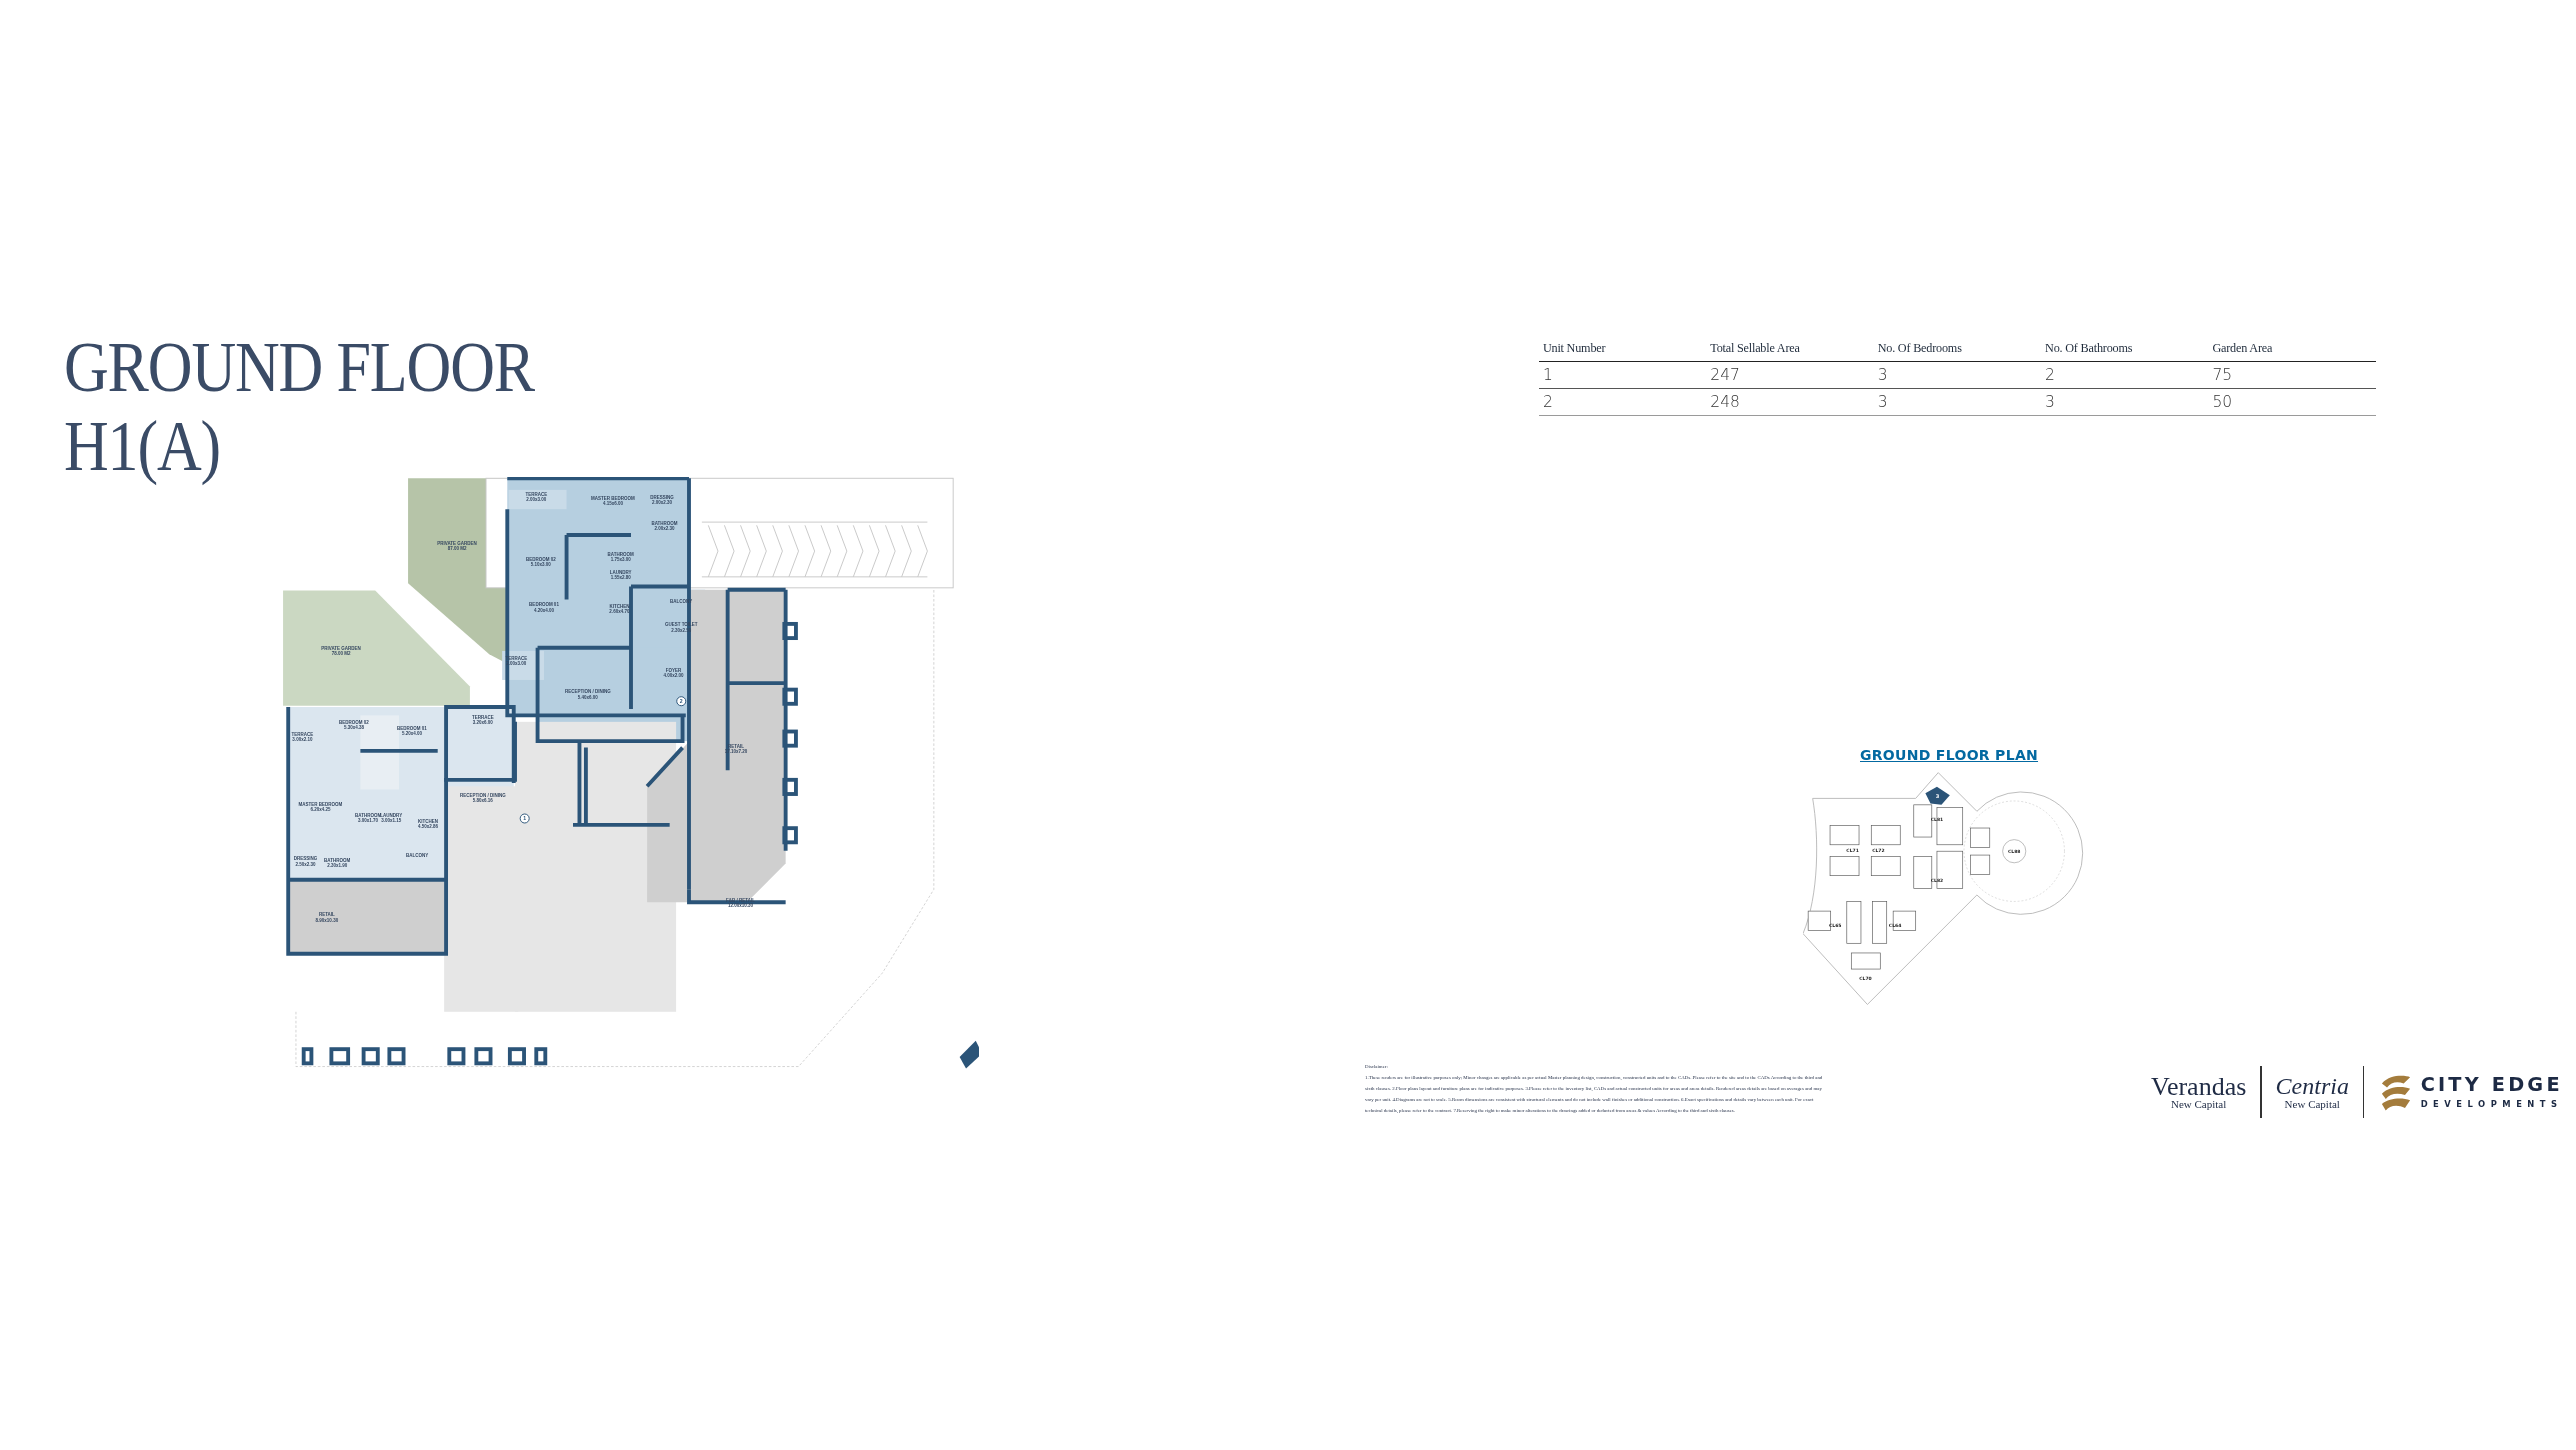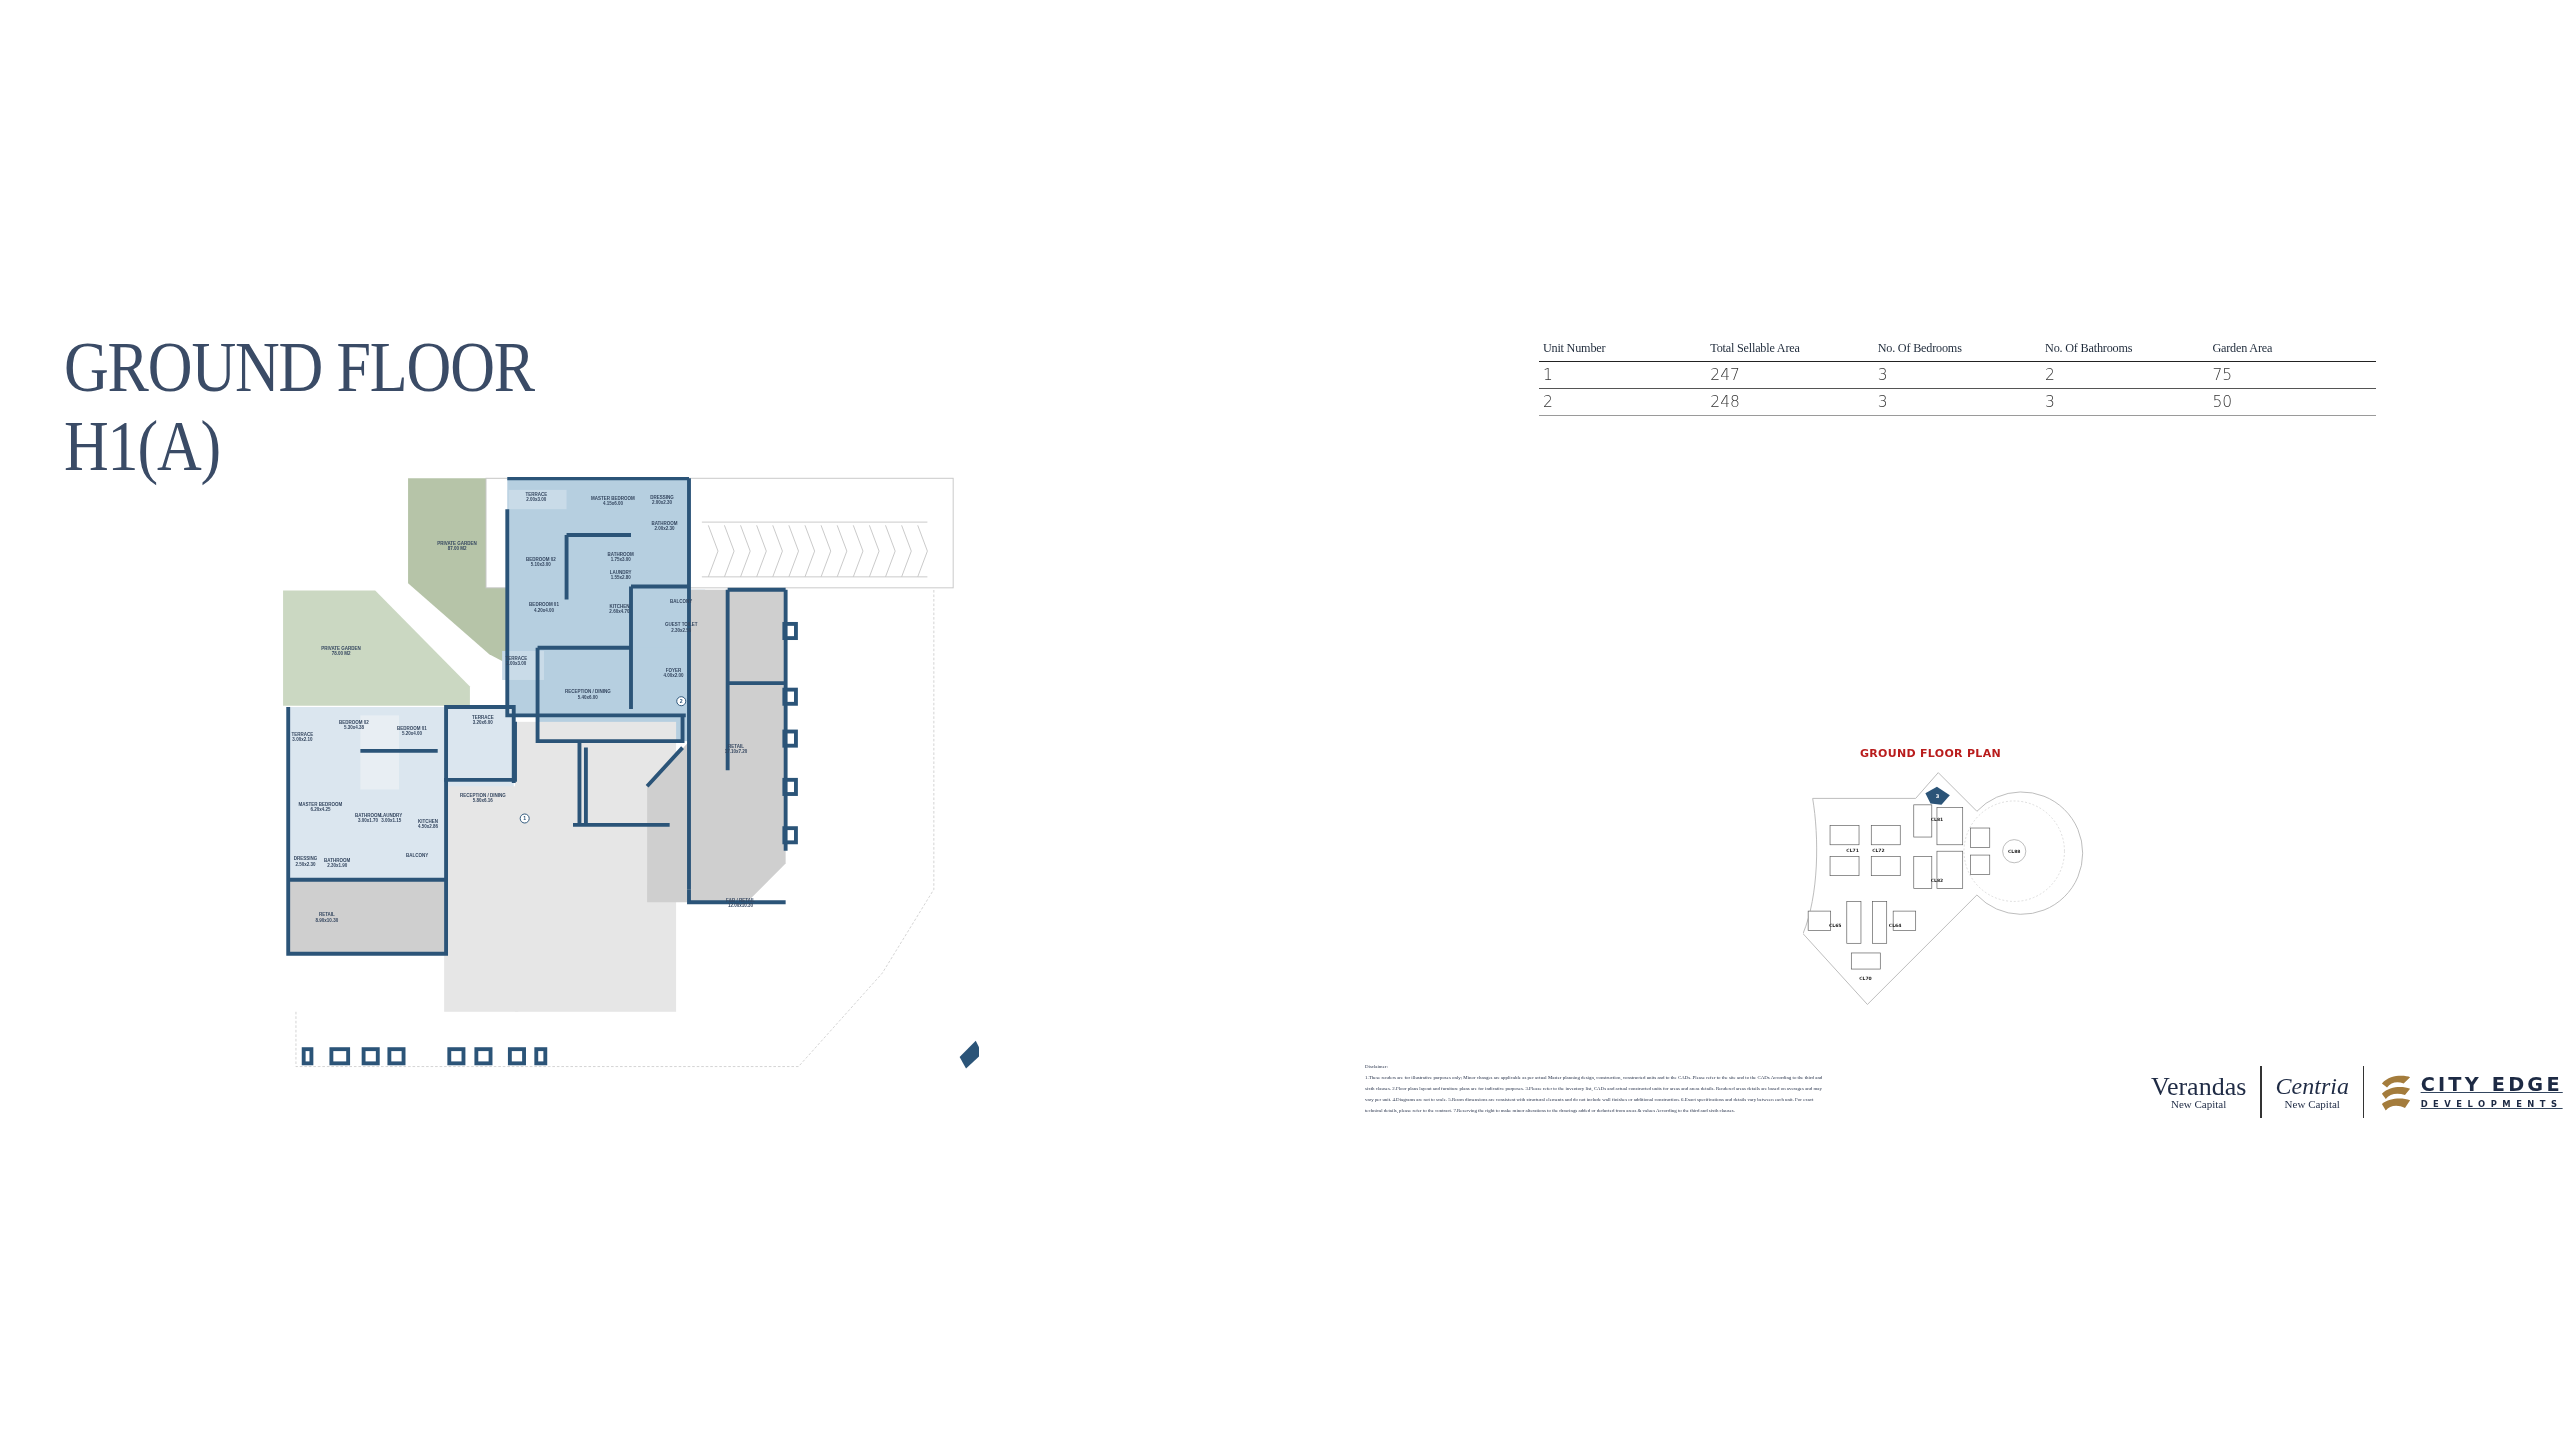--- a/index.html
+++ b/index.html
@@ -24,38 +24,38 @@
                    border-bottom:1.3px solid #555; }
   .unit-table tr:last-child td { border-bottom:1.9px solid #9a9a9a; }
   .unit-table col { width:167px; }
 
   
   .floorplan { position:absolute; left:283px; top:477px; width:696px; height:625px; }
 
   
   .keyplan-title { position:absolute; left:1860px; top:747px; margin:0;
                    font-family:"DejaVu Sans", sans-serif; font-weight:700;
-                   font-size:11px; letter-spacing:0.3px; color:#b91c1c; }
+                   font-size:14px; letter-spacing:0.3px; color:#0369a1;text-decoration:underline; }
   .keyplan { position:absolute; left:1803px; top:766px; width:322px; height:258px; }
 
   
   .disclaimer { position:absolute; left:1365px; top:1061px; width:464px;
                 font-family:"Liberation Serif", serif; font-size:4.9px;
                 line-height:11px; color:#27324a; }
   .disclaimer p { margin:0; }
 
   
   .logos { position:absolute; left:2151px; top:1063px; height:58px;
            display:flex; align-items:center; }
   .logo-serif { text-align:center; font-family:"Liberation Serif", serif; color:#1f2b45; }
   .logo-serif .big { font-size:26px; line-height:23px; display:block; }
   .logo-serif .small { font-size:11px; display:block; }
   .logo-centria .big { font-style:italic; font-size:24px;text-align:center; }
   .v-sep { width:1.3px; height:52px; background:#333; margin:0 14px; }
-  .cityedge { display:flex; align-items:center;text-decoration:underline; }
+  .cityedge { display:flex; align-items:center; }
   .cityedge-text { margin-left:6.4px; }
   .cityedge-text .ce1 { display:block; font-family:"DejaVu Sans", sans-serif; font-weight:700;
                         font-size:19.3px; letter-spacing:3.2px; color:#1d2a44; line-height:20.6px; }
   .cityedge-text .ce2 { display:block; font-family:"DejaVu Sans", sans-serif; font-weight:700;
                         font-size:8.4px; letter-spacing:5.5px; color:#1d2a44; margin-top:2.6px; }
 </style>
 </head>
 <body>
 
 <h1 class="title">

